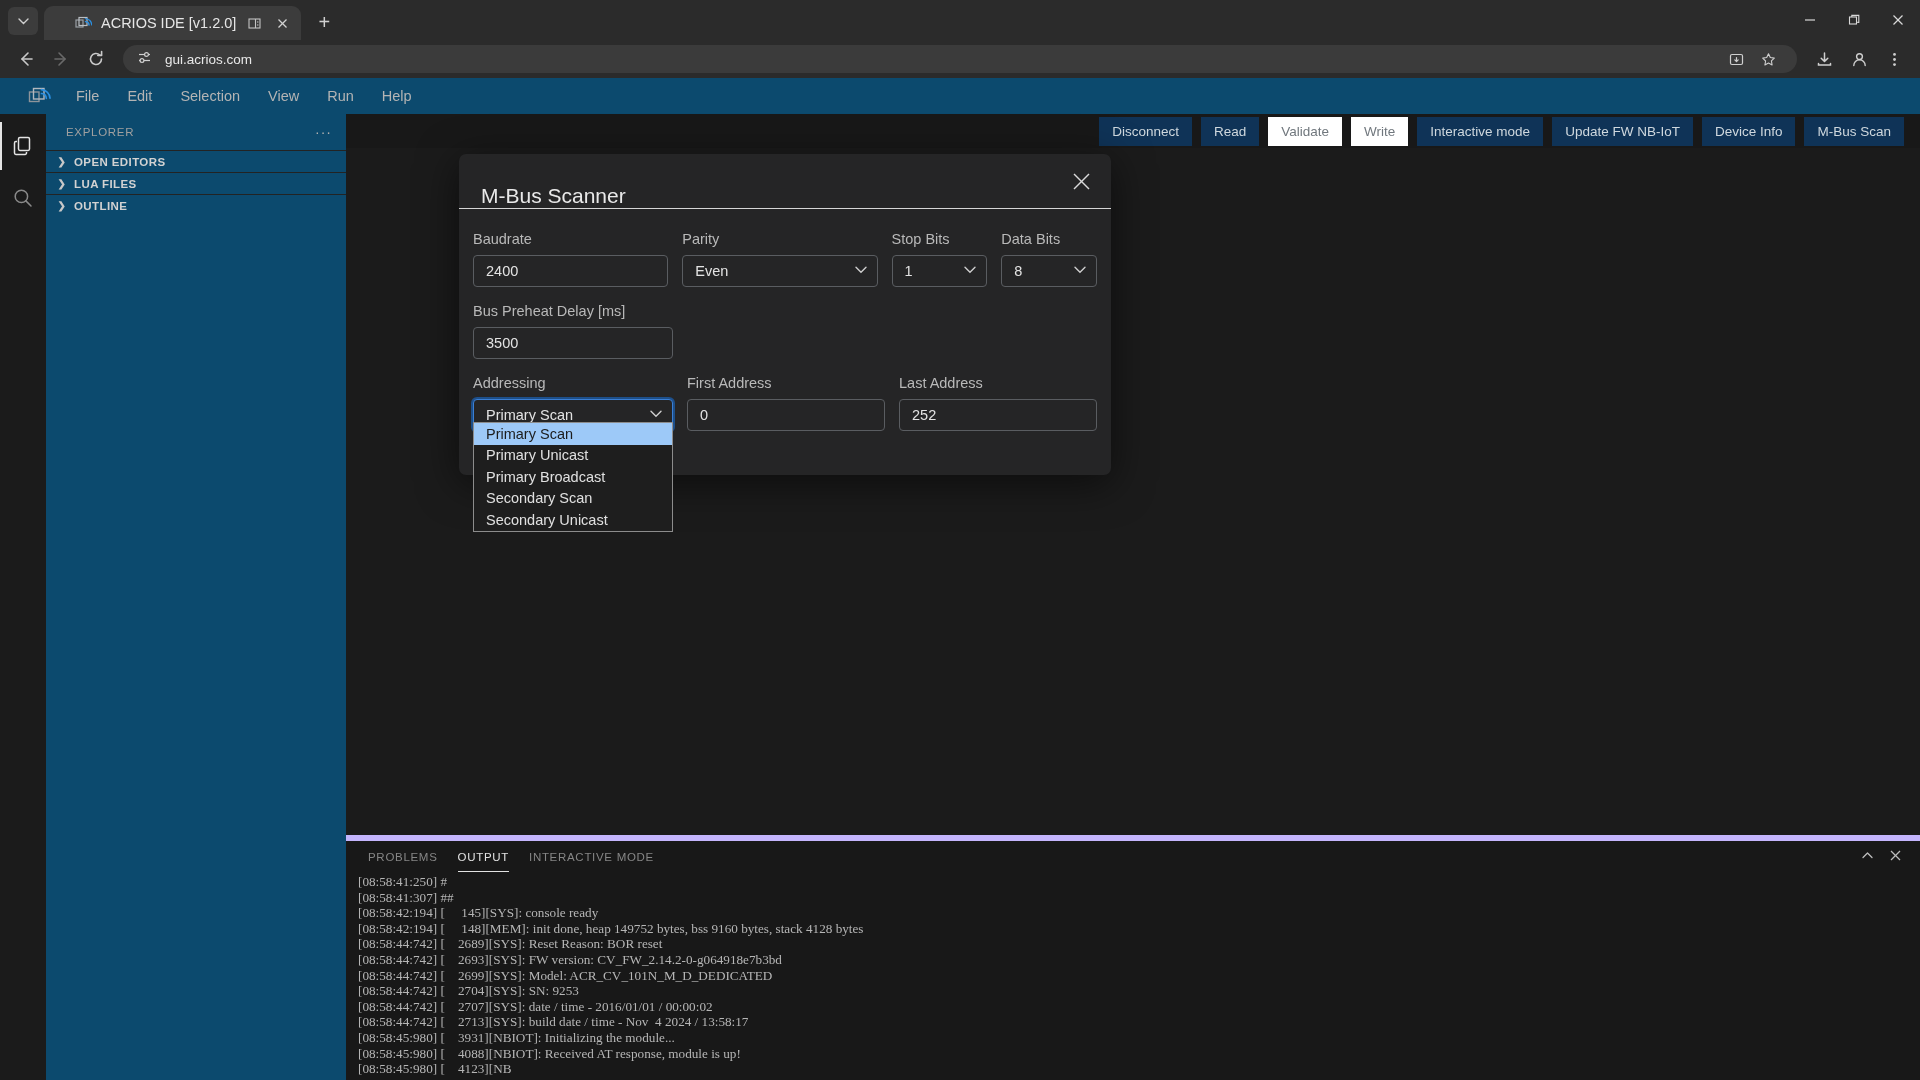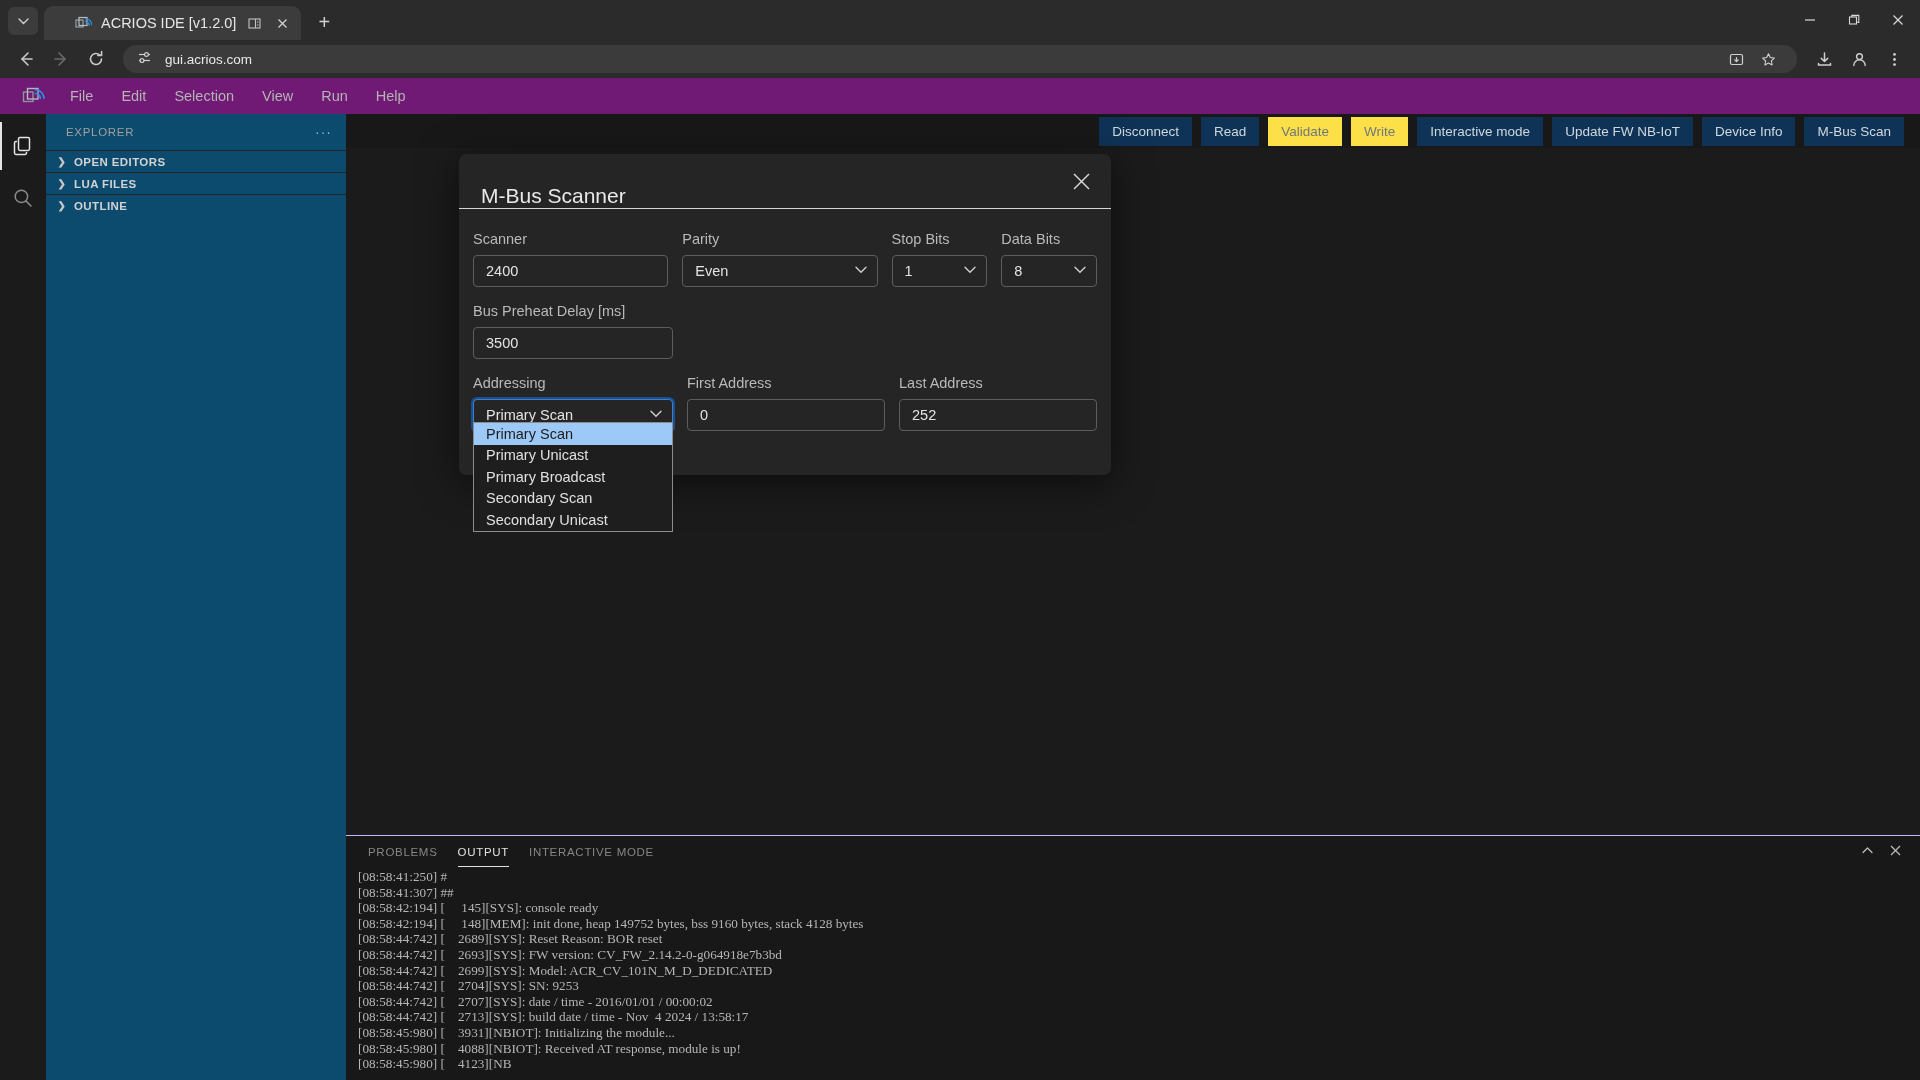--- a/index.html
+++ b/index.html
@@ -70,22 +70,22 @@
   .omni-right-btn {
     width: 30px; height: 30px; display: flex;
     align-items: center; justify-content: center;
     color: #cfcfcf; font-size: 14px;
   }
 
   
   #app { position: relative; width: 1920px; height: 1002px; background: #1b1b1b; }
 
   #menubar {
-    height: 36px; background: #701a75; display: flex; align-items: center;
-    padding-left: 10px;
+    height: 36px; background: #0c4a6e; display: flex; align-items: center;
+    padding-left: 16px;
   }
   #app-logo { width: 46px; height: 36px; display:flex; align-items:center; justify-content:center; }
   .menu-item {
     color: #b4b4b4; font-size: 14.5px; padding: 4px 14px;
   }
 
   #app-body { display: flex; height: 966px; }
 
   #activity-bar {
     width: 46px; background: #1b1b1b; padding-top: 8px;
@@ -122,21 +122,21 @@
     height: 34px; background: #181818;
     display: flex; align-items: center; justify-content: flex-end;
     gap: 9px; padding-right: 16px;
   }
   .tb-btn {
     height: 29px; padding: 0 13px; background: #0f3357;
     color: #cfd8de; font-size: 13.5px;
     display: flex; align-items: center; justify-content: center;
     border: none; font-family: inherit;
   }
-  .tb-btn.muted { background: #fde047; color: #70777d; }
+  .tb-btn.muted { background: #ffffff; color: #70777d; }
 
   #editor-area { flex: 1; background: #1b1b1b; position: relative; }
 
   
   #modal {
     position: absolute; left: 113px; top: 6px;
     width: 652px; background: #252526;
     border-radius: 7px; box-shadow: 0 8px 40px rgba(0,0,0,.55);
     padding: 0 0 28px 0; z-index: 40;
   }
@@ -182,21 +182,21 @@
     border: 1px solid #8c8c8c; z-index: 60;
   }
   .dd-option {
     height: 21.5px; display: flex; align-items: center;
     padding: 0 0 0 12px; color: #e0e0e0; font-size: 14.5px;
   }
   .dd-option.selected { background: #9dc9f8; color: #1c1c1c; }
 
   
   #panel {
-    height: 245px; background: #181818; border-top: 1px solid #c4b5fd;
+    height: 245px; background: #181818; border-top: 6px solid #c4b5fd;
     display: flex; flex-direction: column;
   }
   #panel-tabs {
     height: 31px; display: flex; align-items: center;
     padding-left: 12px; position: relative;
   }
   .panel-tab {
     color: #868686; font-size: 11.5px; letter-spacing: .7px;
     padding: 0 10px; height: 31px; display: flex; align-items: center;
     position: relative;
@@ -425,21 +425,21 @@
                   <line x1="2" y1="2" x2="17" y2="17" stroke="#dadada" stroke-width="1.4"></line>
                   <line x1="17" y1="2" x2="2" y2="17" stroke="#dadada" stroke-width="1.4"></line>
                 </svg>
             </span>
           </div>
 
           <div id="modal-body">
 
             <div class="form-row">
               <div class="field" style="width:200px">
-                <span class="field-label">Scanner</span>
+                <span class="field-label">Baudrate</span>
                 <input class="control" type="text" value="2400" style="">
               </div>
               <div class="field" style="width:200px">
                 <span class="field-label">Parity</span>
                 <div class="select-wrap">
                   <div class="control">Even</div>
                   <span class="caret">
                     <svg width="12" height="8" viewBox="0 0 12 8">
                         <path d="M1 1.3l5 5 5-5" stroke="#cfcfcf" stroke-width="1.4" fill="none" stroke-linecap="round"></path>
                       </svg>

